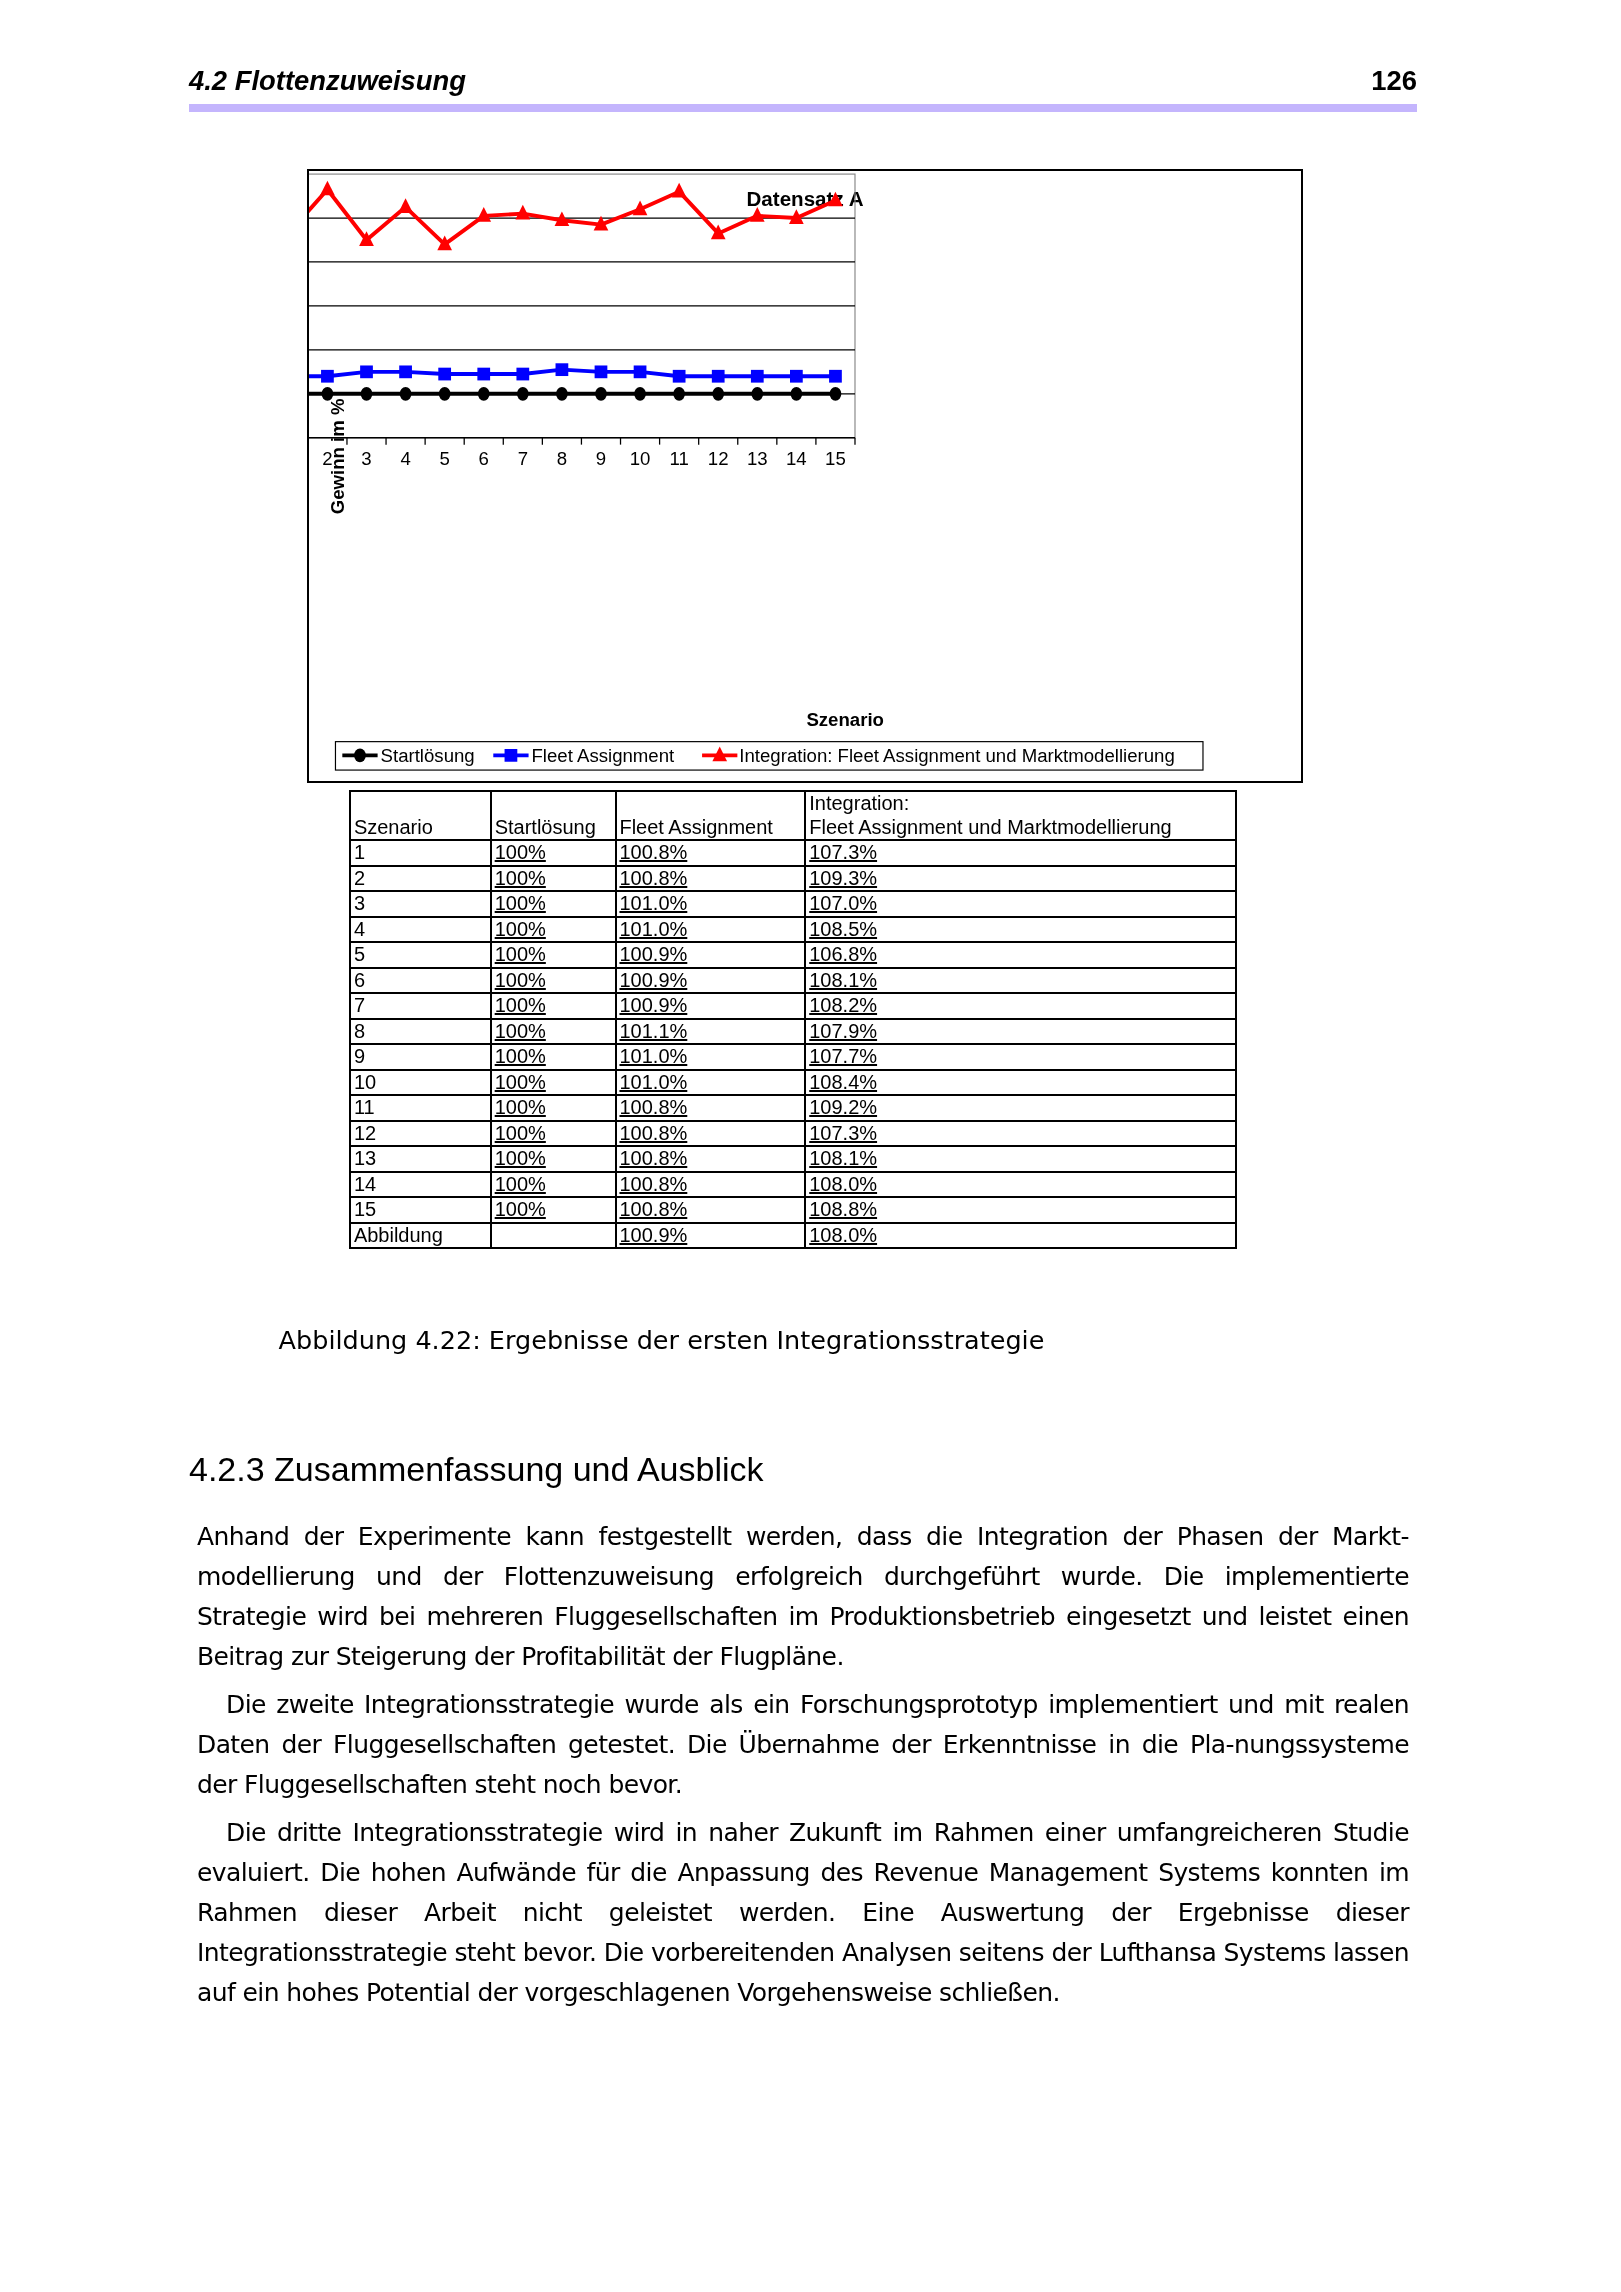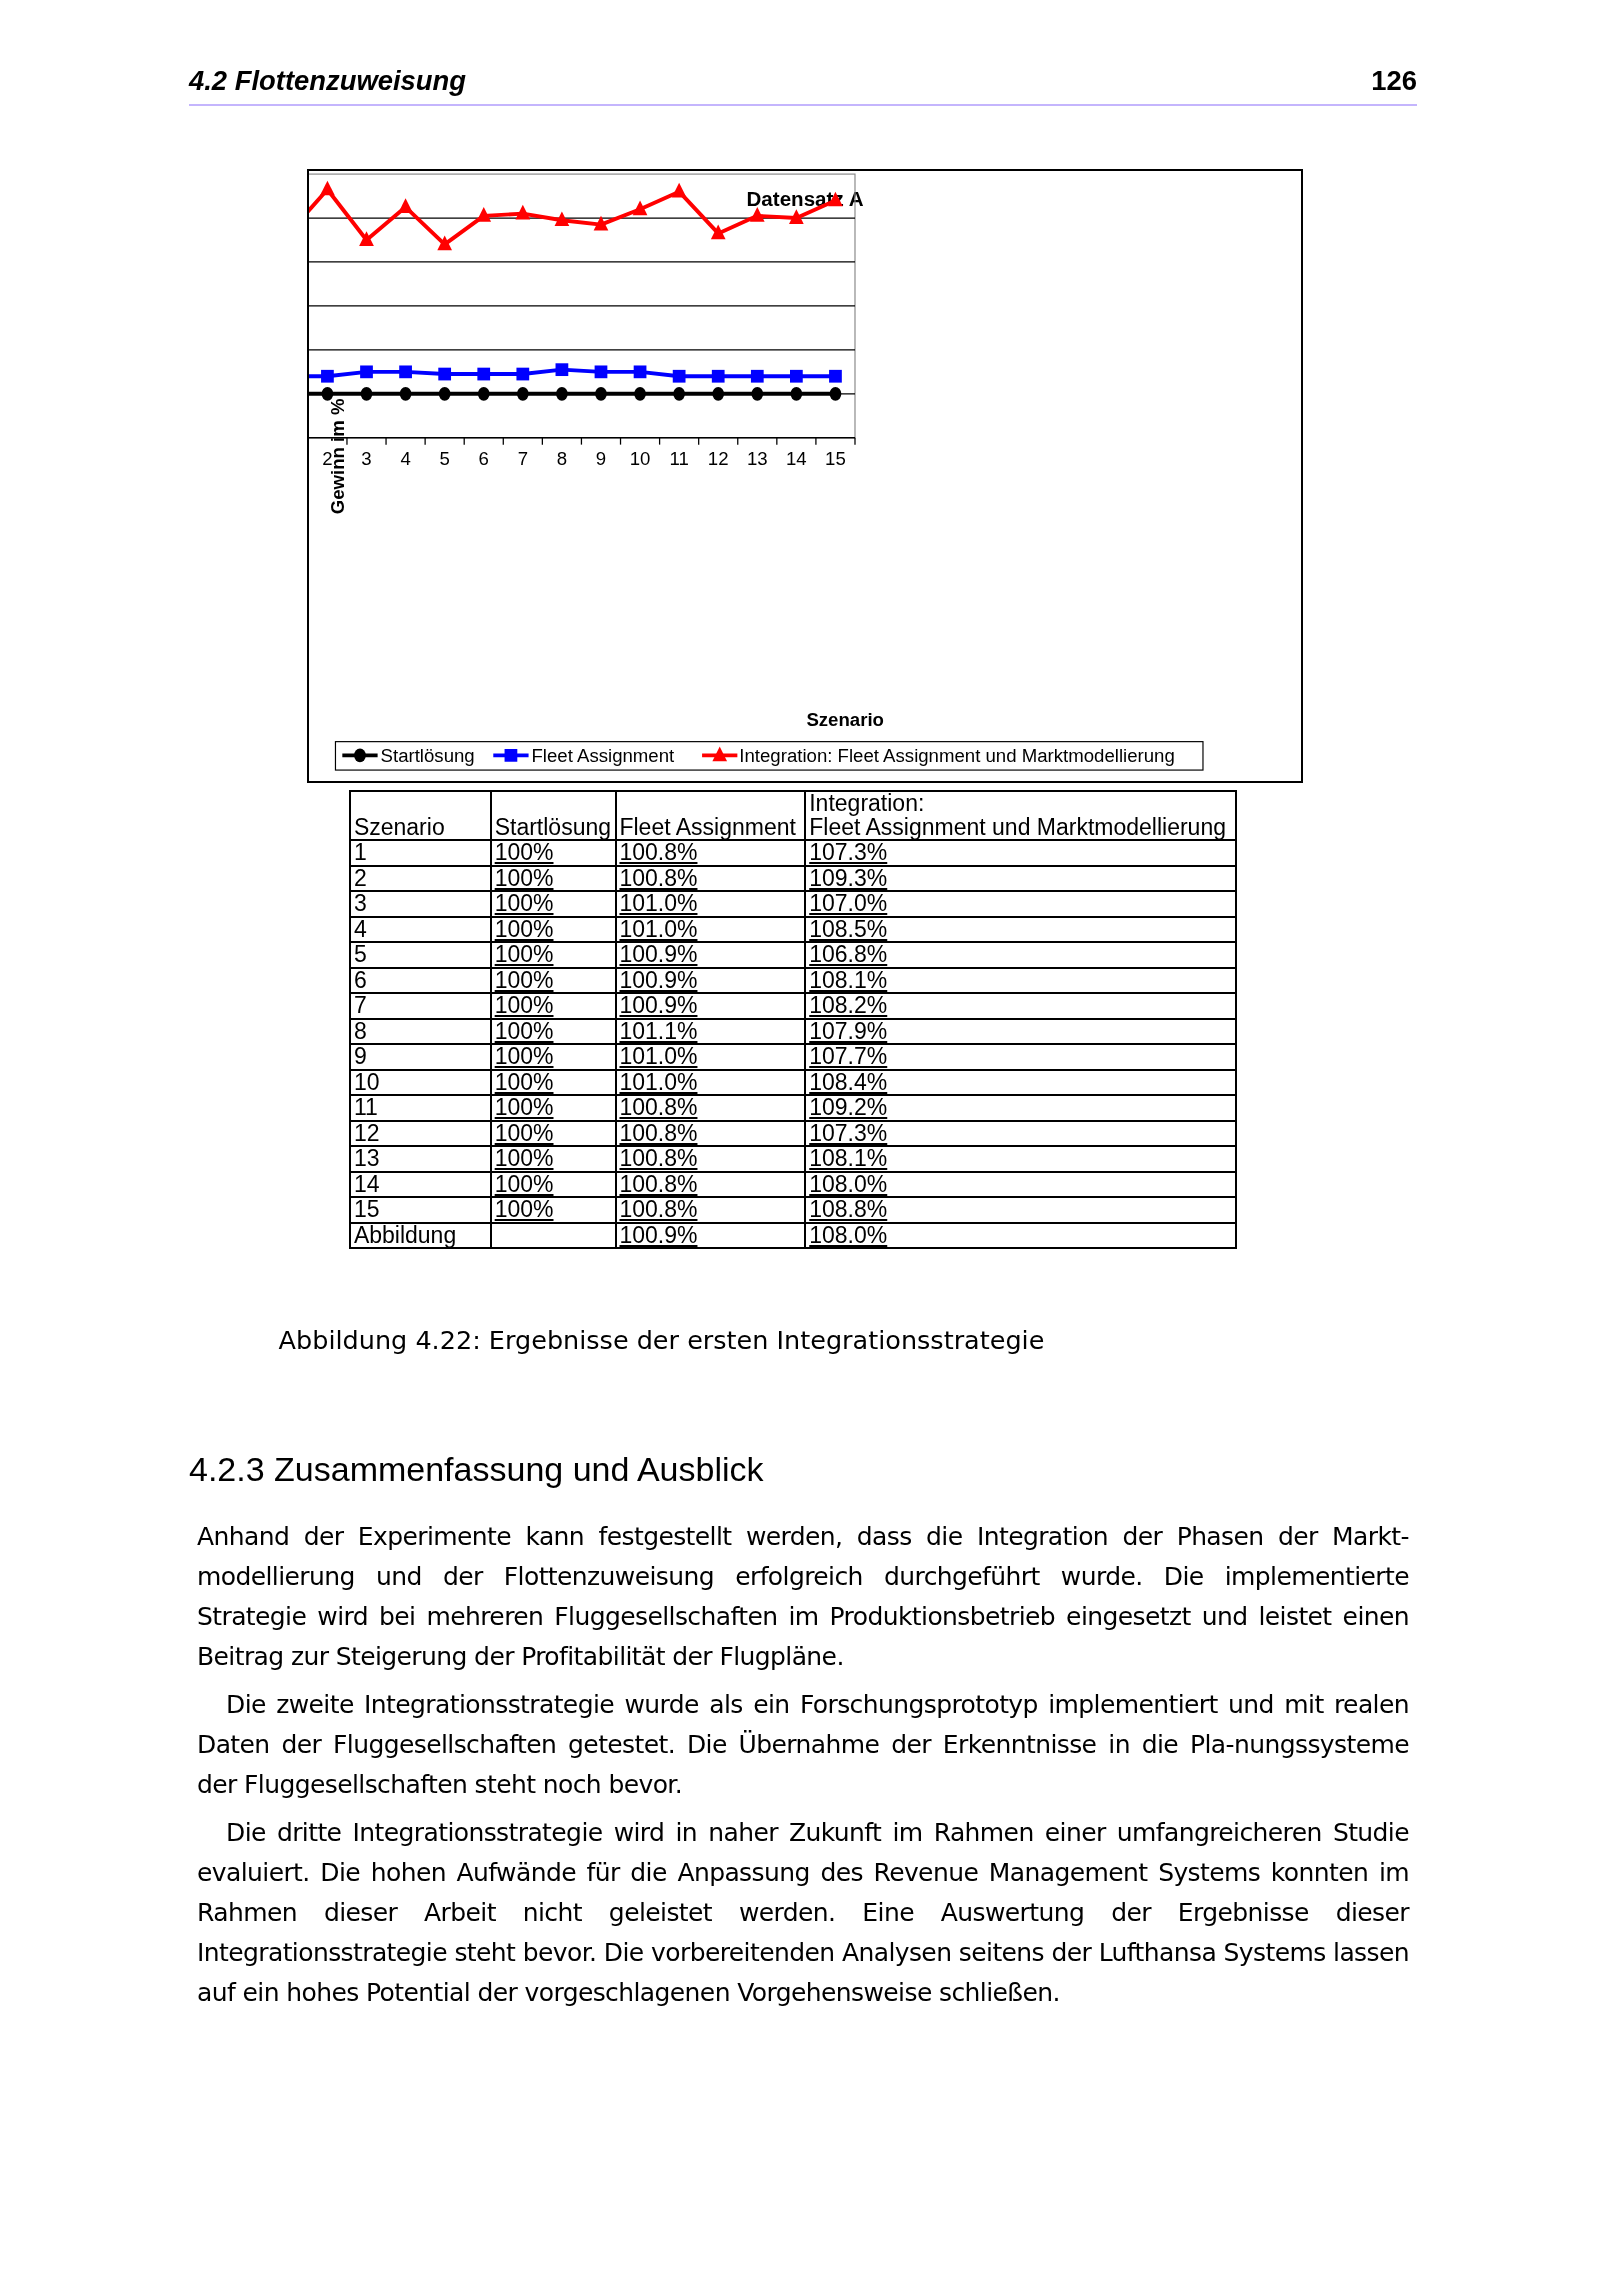--- a/index.html
+++ b/index.html
@@ -1,38 +1,38 @@
 <!DOCTYPE html>
 <html><head>
 <meta charset="utf-8">
 <style>
   html, body { margin: 0; padding: 0; background: #ffffff; }
   body { width: 1621px; height: 2293px; position: relative; overflow: hidden; color: #000; }
   .page-header {
     position: absolute; left: 189px; top: 63px; width: 1228px; height: 41px;
-    border-bottom: 2px solid #c4b5fd;
+    border-bottom: 8px solid #c4b5fd;
     font-family: "Liberation Sans", sans-serif; font-weight: bold; font-style: italic; font-size: 27.4px;
   }
   .page-header .section { position: absolute; left: 0; top: 2px; }
   .page-header .pagenum { position: absolute; right: 0; top: 2px; font-style: normal; }
 
   .chart-frame {
     position: absolute; left: 307px; top: 169px; width: 992px; height: 610px;
     border: 2px solid #000; background: #fff;
   }
   .chart-frame svg { position: absolute; left: 0; top: 0; }
   .chart-title { font-family: "Liberation Sans", sans-serif; font-weight: bold; font-size: 21px; }
   .tick-label { font-family: "Liberation Sans", sans-serif; font-size: 19px; }
   .axis-label { font-family: "Liberation Sans", sans-serif; font-weight: bold; font-size: 19px; }
   .legend-text { font-family: "Liberation Sans", sans-serif; font-size: 19px; }
 
   table.data-table {
     position: absolute; left: 349px; top: 790px;
     border-collapse: collapse;
-    font-family: "Liberation Sans", sans-serif; font-size: 23px;
+    font-family: "Liberation Sans", sans-serif; font-size: 20px;
   }
   table.data-table td {
     border: 2px solid #000; padding: 0 2.9px; height: 23.5px; line-height: 23.5px; white-space: nowrap;
   }
   table.data-table tr.hdr1 td { border-bottom: none; }
   table.data-table tr.hdr2 td { border-top: none; }
   table.data-table td.num { text-align: left; text-decoration: underline; }
   .c1 { width: 133px; } .c2 { width: 117px; } .c3 { width: 182px; } .c4 { width: 423px; }
 
   .caption {

